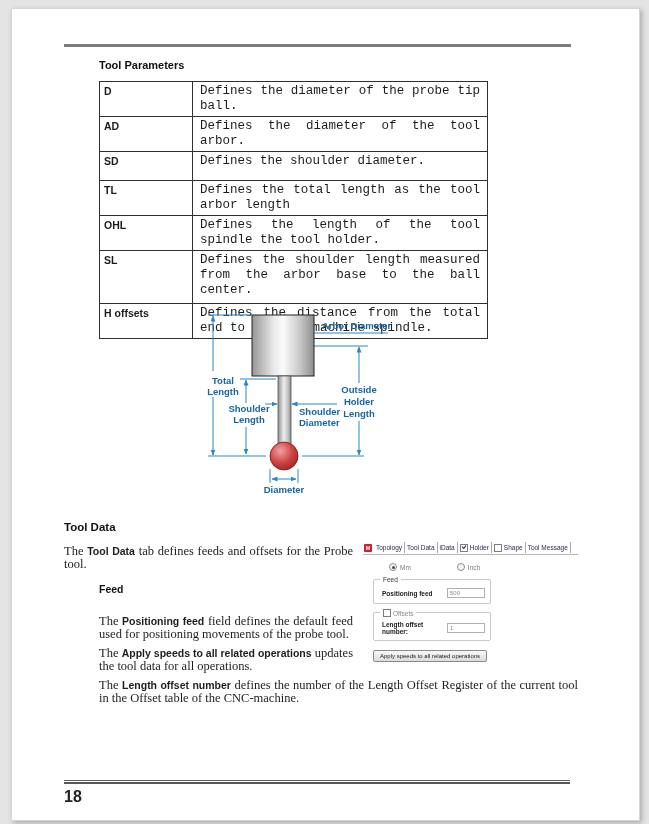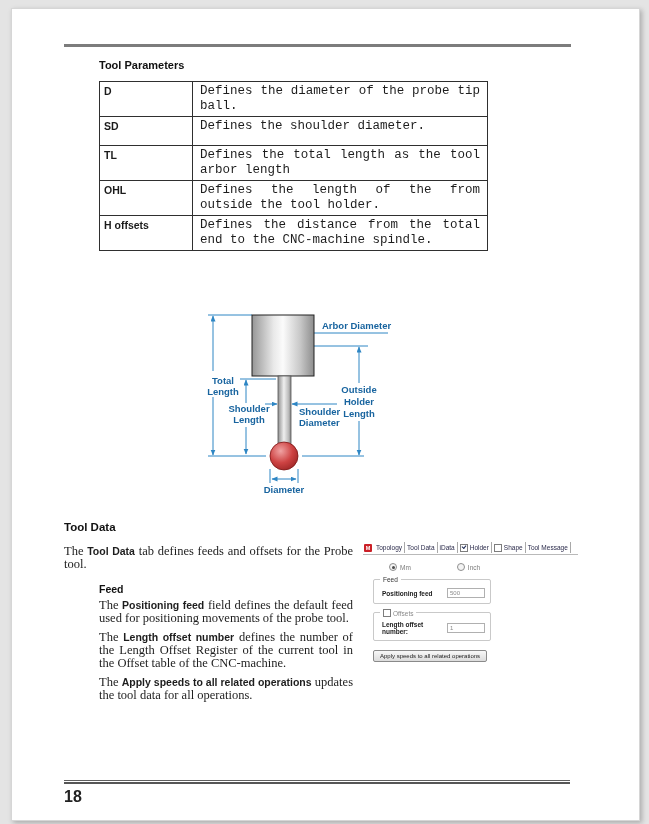--- a/index.html
+++ b/index.html
@@ -17,21 +17,21 @@
   tr.r5{height:22px;} tr.r6{height:53px;} tr.r7{height:32px;}
   svg.diagram{position:absolute;left:190px;top:300px;}
   .dlabel{font-family:"Liberation Sans",sans-serif;font-size:9.5px;font-weight:bold;}
   .h-tooldata{position:absolute;left:52px;top:512px;font-size:11.5px;font-weight:bold;color:#111;}
   .textblock{position:absolute;left:52px;top:530px;width:514px;color:#1d1d1d;}
   .body{font-family:"Liberation Serif",serif;font-size:12.5px;line-height:13px;text-align:justify;margin:0;}
   .p1{margin-top:6px;}
   .indent{margin-left:35px;}
   .term{font-family:"Liberation Sans",sans-serif;font-size:10.5px;font-weight:bold;}
   .h-feed{margin:12px 0 2px 35px;font-size:10.5px;font-weight:bold;color:#111;}
-  .pmid{margin-top:4px;} .pbot{margin-top:6px;}
+  .pmid{margin-top:20px;} .pbot{margin-top:6px;}
   
   .shot{float:right;width:215px;height:132px;margin:2px 0 6px 10px;background:#fff;position:relative;
         font-family:"Liberation Sans",sans-serif;}
   .tabbar{display:flex;align-items:center;height:13px;border-bottom:1px solid #b9b9b9;font-size:6.5px;color:#2a2a4a;white-space:nowrap;}
   .logo{display:inline-flex;align-items:center;justify-content:center;width:8px;height:8px;background:#cb2027;color:#fff;
         font-size:5.5px;font-weight:bold;border-radius:1px;margin:0 2px 0 1px;flex:0 0 auto;}
   .tab{display:inline-flex;align-items:center;padding:0 2px;height:11px;border-right:1px solid #a9a9a9;flex:0 0 auto;cursor:default;}
   .tab.last{border-right:1px solid #a9a9a9;}
   .cb{display:inline-block;width:6px;height:6px;border:1px solid #7d7d7d;background:#fff;margin-right:2px;position:relative;flex:0 0 auto;}
   .cb.checked::after{content:"";position:absolute;left:1px;top:0px;width:3px;height:2px;
@@ -62,31 +62,39 @@
 
     <div class="top-rule"></div>
     <div class="h-params">Tool Parameters</div>
 
     <table class="params">
       <tbody>
           <tr class="r1">
         <td class="c1">D</td>
         <td class="c2">Defines the diameter of the probe tip ball.</td>
       </tr>
+      <tr class="r2">
+        <td class="c1">AD</td>
+        <td class="c2">Defines the diameter of the tool arbor.</td>
+      </tr>
       <tr class="r3">
         <td class="c1">SD</td>
         <td class="c2">Defines the shoulder diameter.</td>
       </tr>
       <tr class="r4">
         <td class="c1">TL</td>
         <td class="c2">Defines the total length as the tool arbor length</td>
       </tr>
       <tr class="r5">
         <td class="c1">OHL</td>
-        <td class="c2">Defines the length of the from outside the tool holder.</td>
+        <td class="c2">Defines the length of the tool spindle the tool holder.</td>
+      </tr>
+      <tr class="r6">
+        <td class="c1">SL</td>
+        <td class="c2">Defines the shoulder length measured from the arbor base to the ball center.</td>
       </tr>
       <tr class="r7">
         <td class="c1">H offsets</td>
         <td class="c2">Defines the distance from the total end to the CNC-machine spindle.</td>
       </tr>
     </tbody>
       </table>
 
     <svg class="diagram" width="250" height="190" viewBox="0 0 250 190">
       <defs>
@@ -199,23 +207,23 @@
         </div>
         <button class="apply">Apply speeds to all related operations</button>
       </div>
 
       <p class="body p1"><span>The </span><b class="term">Tool Data</b><span> tab defines feeds and offsets for the Probe tool.</span></p>
 
       <div class="h-feed">Feed</div>
 
       <p class="body indent pmid"><span>The </span><b class="term">Positioning feed</b><span> field defines the default feed used for positioning movements of the probe tool.</span></p>
 
+      <p class="body indent pbot"><span>The </span><b class="term">Apply speeds to all related operations</b><span> updates the tool data for all operations.</span></p>
+
       <p class="body indent pbot"><span>The </span><b class="term">Length offset number</b><span> defines the number of the Length Offset Register of the current tool in the Offset table of the CNC-machine.</span></p>
-
-      <p class="body indent pbot"><span>The </span><b class="term">Apply speeds to all related operations</b><span> updates the tool data for all operations.</span></p>
 
     </div>
 
     <div class="foot-rule"></div>
     <div class="pageno">18</div>
 
   </div>
 </div>
 
 </body></html>

